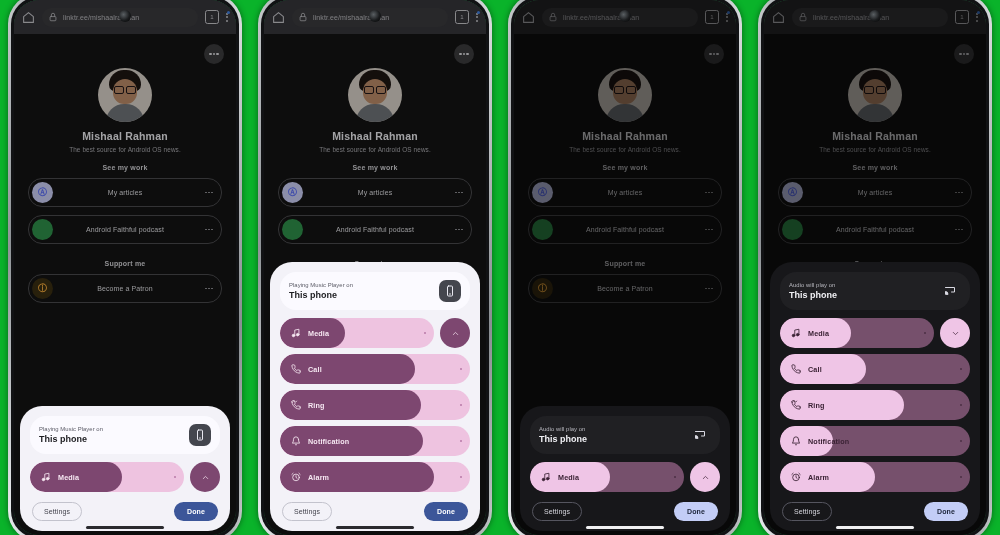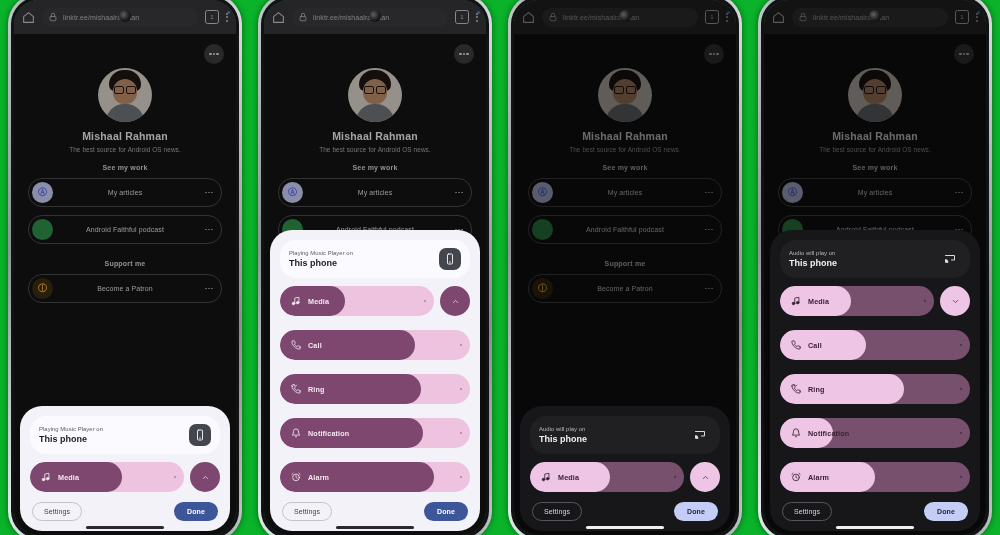--- a/index.html
+++ b/index.html
@@ -122,21 +122,21 @@
   .dark .out-top{color:#b6b6bd;}
   .out-main{font-size:9px;font-weight:bold;margin-top:2px;}
   .light .out-main{color:#1d1d21;}
   .dark .out-main{color:#f0f0f4;}
   .out-btn{
     width:22px;height:22px;border-radius:7px;display:flex;align-items:center;justify-content:center;flex:none;
   }
   .light .out-btn{background:#44464e;}
   .dark .out-btn{background:transparent;}
 
-  .sliders{margin-top:8px;display:flex;flex-direction:column;gap:14px;}
+  .sliders{margin-top:8px;display:flex;flex-direction:column;gap:6px;}
   .slider-row{display:flex;align-items:center;gap:6px;}
   .slider{
     position:relative;flex:1;height:30px;border-radius:15px;overflow:hidden;
   }
   .light .slider{background:#eec3e0;}
   .dark .slider{background:#76506c;}
   .fill{position:absolute;left:0;top:0;bottom:0;border-radius:15px;}
   .light .fill{background:#7d4770;}
   .dark .fill{background:#efc5e6;}
   .slider-content{

